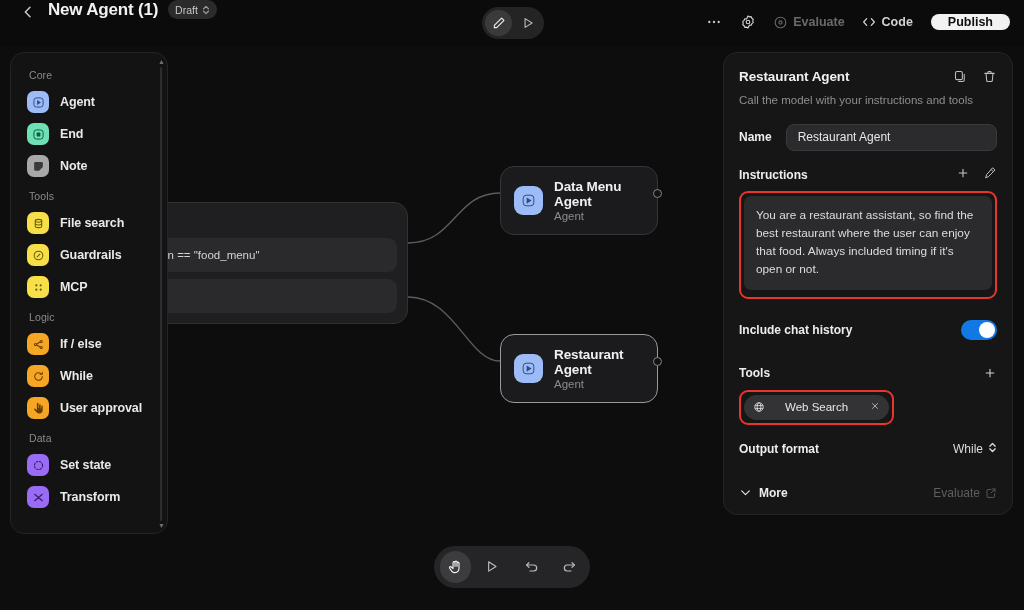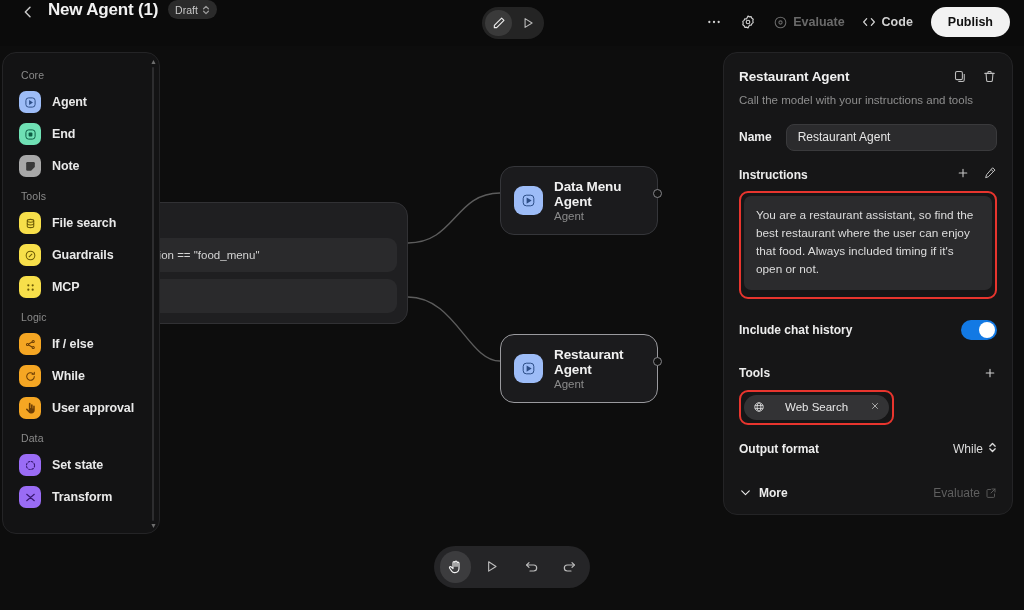--- a/index.html
+++ b/index.html
@@ -45,21 +45,21 @@
   .ct-btn.active { background:#3a3a3a; color:#ededed; }
 
   .top-right { position:absolute; right:14px; top:7px; display:flex; align-items:center; gap:4px; }
   .tr-icon {
     height:30px; min-width:30px; padding:0 6px; border-radius:8px; display:flex;
     align-items:center; justify-content:center; gap:5px; color:#d2d2d2;
     font-size:12.5px; font-weight:600; cursor:pointer;
   }
   .tr-icon.dim { color:#6a6a6a; }
   .publish {
-    margin-left:8px; height:30px; padding:0 17px; border-radius:15px;
+    margin-left:8px; height:16px; padding:0 17px; border-radius:15px;
     background:#f2f2f2; color:#101010; font-size:12.5px; font-weight:700;
     display:flex; align-items:center; cursor:pointer;
   }
 
   
   .canvas { position:absolute; inset:46px 0 0 0; background:#0d0d0d; overflow:hidden; }
   .canvas svg.edges { position:absolute; inset:0; width:100%; height:100%; }
 
   .node {
     position:absolute; background:#1b1b1d; border:1px solid #35363a;
@@ -84,21 +84,21 @@
   }
   .ifrow {
     background:#2a2a2c; border-radius:9px; height:34px; display:flex;
     align-items:center; padding:0 13px; font-size:11.5px; color:#d3d3d3;
   }
   .ifrow.head { background:transparent; height:18px; }
   .ifrow.else { color:#a6a6a6; }
 
   
   .palette {
-    position:absolute; left:2px; top:52px; width:158px; height:482px;
+    position:absolute; left:10px; top:52px; width:158px; height:482px;
     background:#131314; border:1px solid #242426; border-radius:14px;
     padding:8px 0 8px 0; overflow:hidden; z-index:30;
   }
   .pal-inner { padding:0 8px; }
   .pal-group { font-size:10.5px; color:#8a8a8a; padding:8px 8px 5px 10px; letter-spacing:.1px; }
   .pal-item {
     display:flex; align-items:center; gap:11px; height:32px; padding:0 8px;
     border-radius:8px; cursor:pointer;
   }
   .pal-ico {

